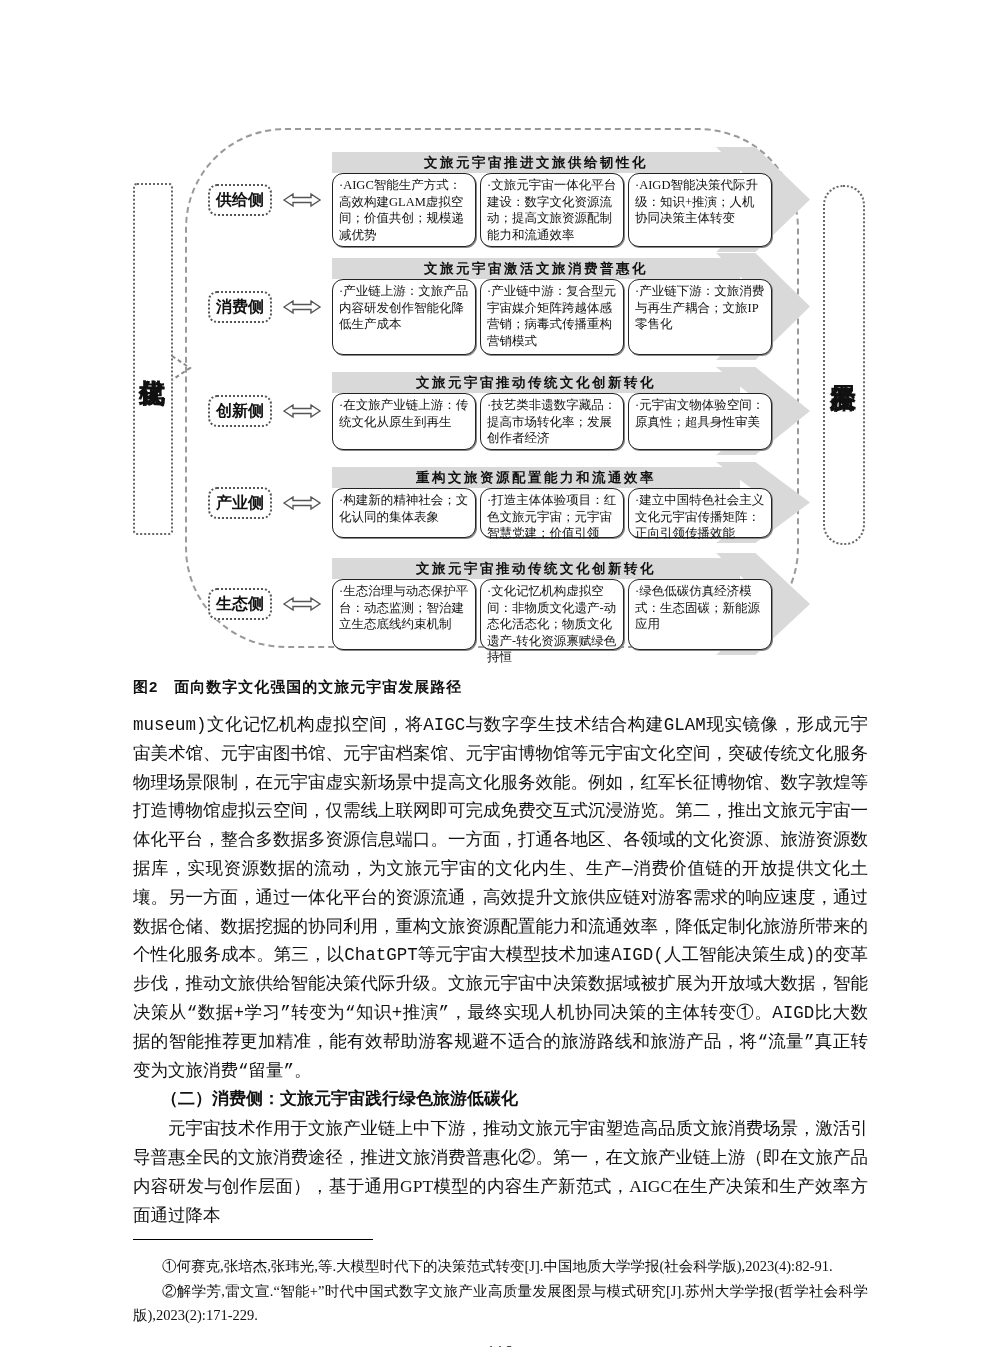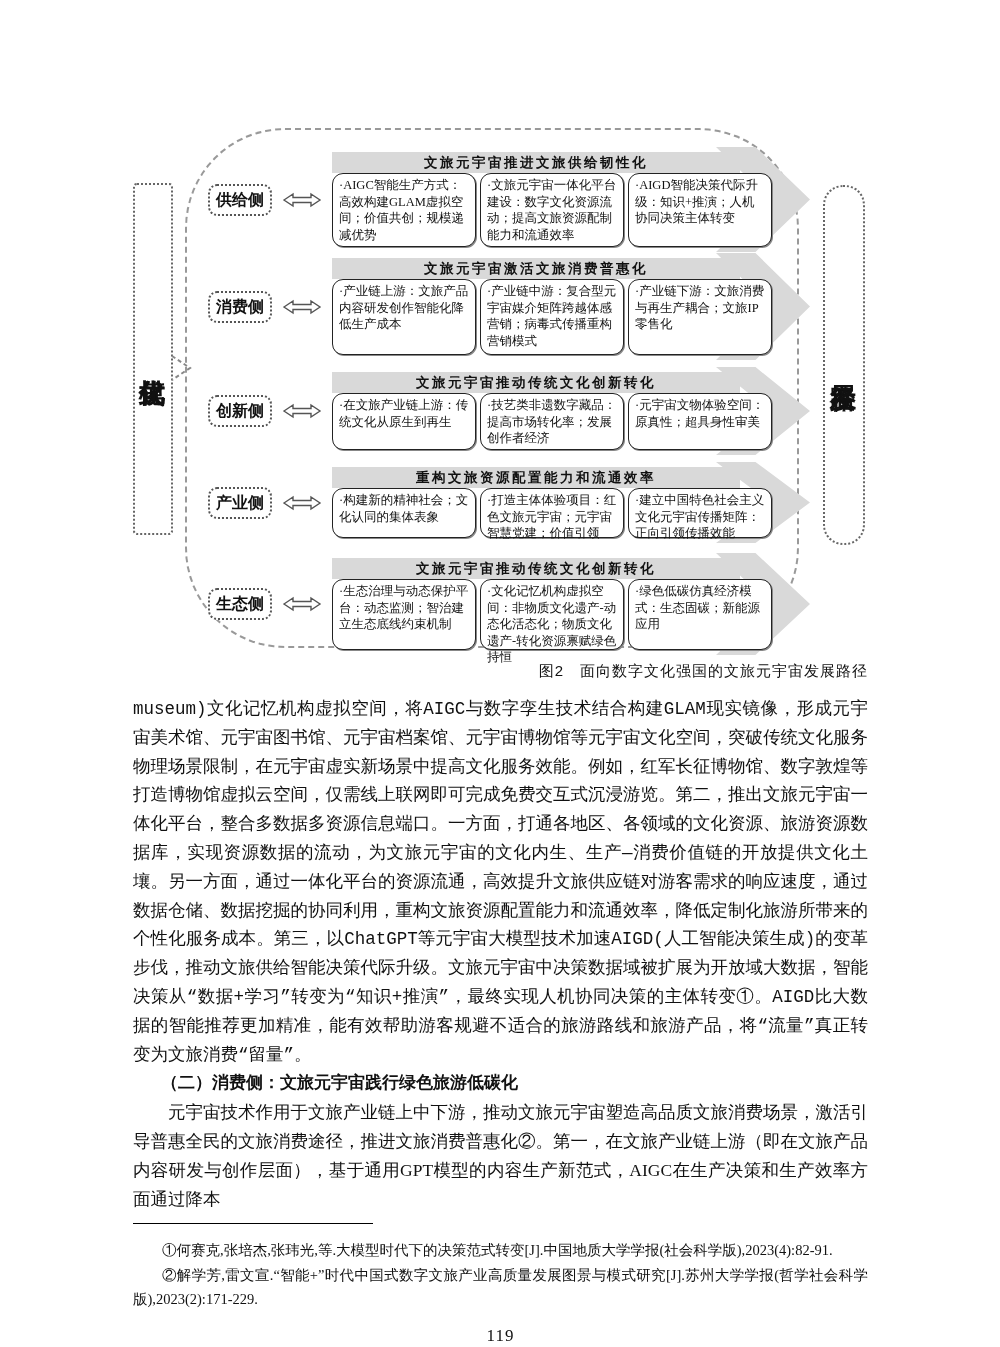--- a/index.html
+++ b/index.html
@@ -29,22 +29,22 @@
   .band-banner { position:absolute; top:0; left:0; right:60px; height:21px; background:#d9d9d9;
                  text-align:center; line-height:21px; font-size:13.5px; font-weight:bold;
                  letter-spacing:2.5px; z-index:0; }
   .band-chevron { position:absolute; right:-10px; top:-5px; bottom:-5px; width:94px; background:#d9d9d9;
                   clip-path:polygon(0% 0%, 42% 0%, 100% 50%, 42% 100%, 0% 100%, 58% 50%); z-index:0; }
   .band-boxes { position:absolute; top:21px; bottom:0; left:0; width:440px;
                 display:flex; gap:4px; align-items:stretch; z-index:1; }
   .wbox { flex:1; background:#fff; border:1.6px solid #222; border-radius:11px;
           padding:3px 5px 2px 6px; font-size:12.5px; line-height:1.32; box-shadow:1px 1px 0 #888; }
 
-  .fig-caption { text-align:right; font-family:"Liberation Sans", sans-serif; font-weight:normal;
-                 font-size:15px; margin-top:10px; letter-spacing:1px; }
+  .fig-caption { text-align:left; font-family:"Liberation Sans", sans-serif; font-weight:bold;
+                 font-size:15px; margin-top:26px; letter-spacing:1px; }
 
   
   .bodytext { margin-top:14px; font-size:17.5px; line-height:28.8px; text-align:justify;
               text-justify:inter-ideograph; }
   .para1 { text-indent:0;font-family:Liberation Mono, monospace; }
   .sec-heading { font-family:"Liberation Sans", sans-serif; font-weight:bold; font-size:17px;
                  line-height:28.8px; text-indent:28px; }
   .para2 { text-indent:35px; }
 
   

